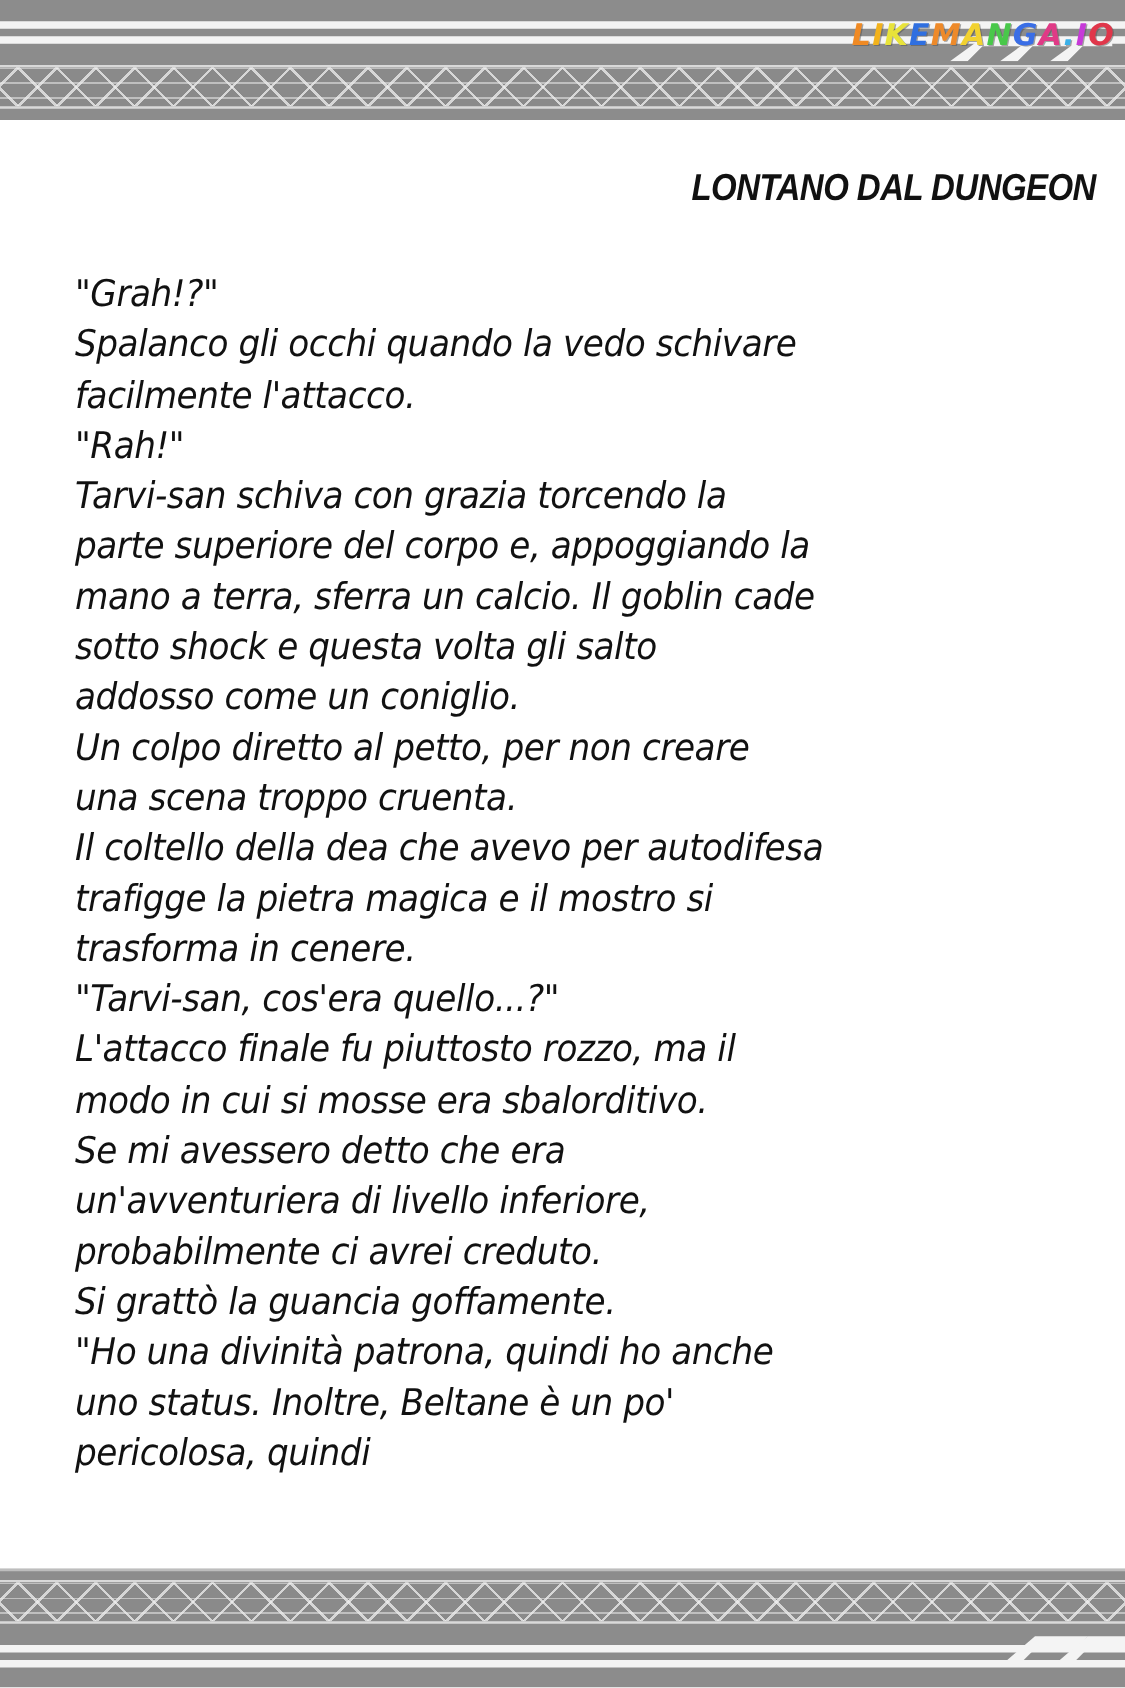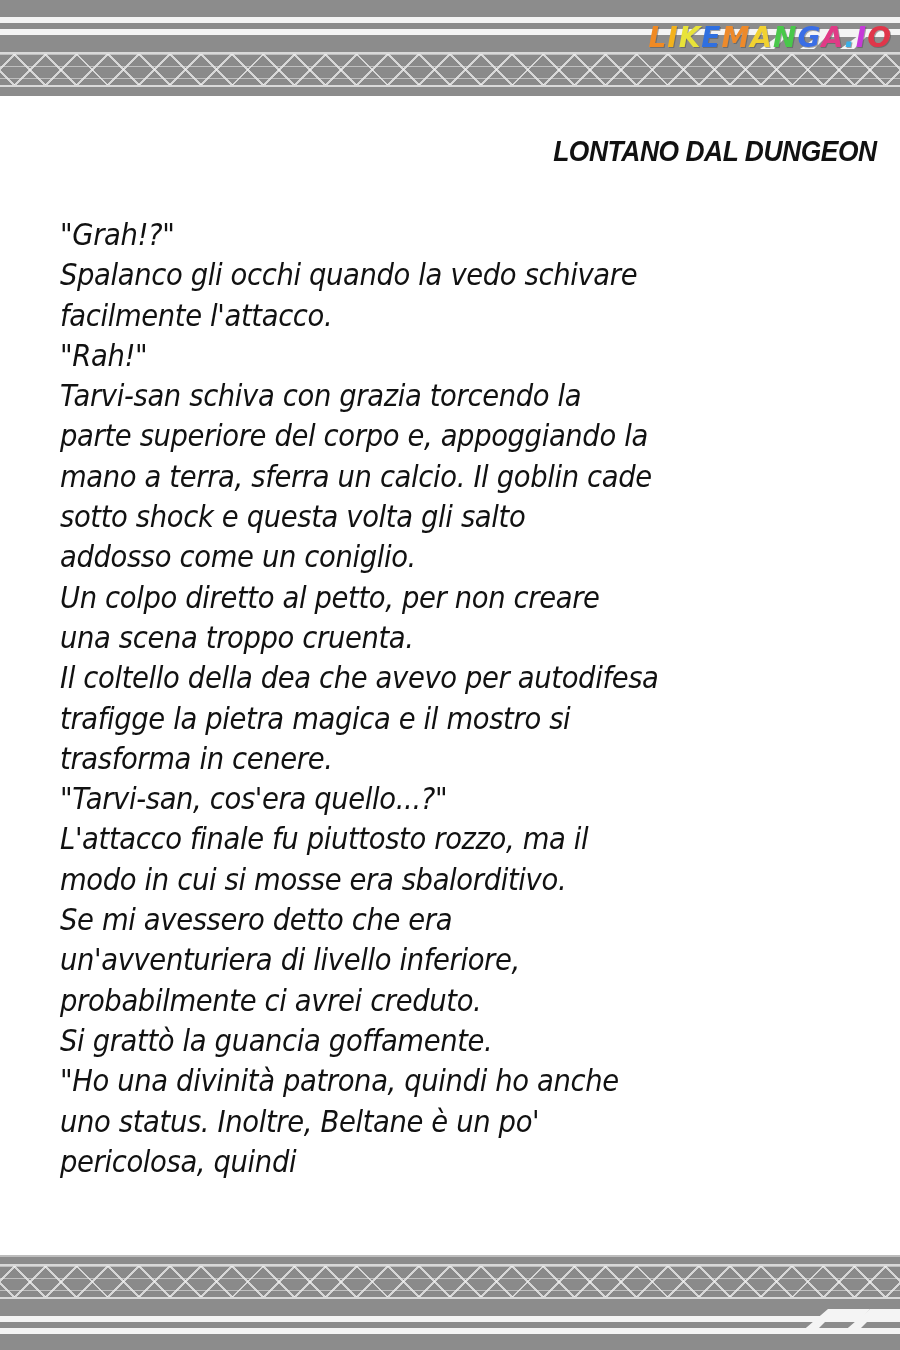--- a/index.html
+++ b/index.html
@@ -15,23 +15,23 @@
     .thin-line { position: absolute; left: 0; width: 900px; height: 2px; background: #d9d9d9; }
     .pattern {
       position: absolute; left: 0; width: 900px; height: 31px;
       background-color: #8a8a8a;
       background-image:
         repeating-linear-gradient(0deg, transparent 0 6px, rgba(235,235,235,0.55) 6px 7px, transparent 7px 12px),
         repeating-linear-gradient(45deg, transparent 0 9px, rgba(240,240,240,0.75) 9px 11px, transparent 11px 22px),
         repeating-linear-gradient(-45deg, transparent 0 9px, rgba(240,240,240,0.75) 9px 11px, transparent 11px 22px);
     }
     .logo {
-      position: absolute; top: 18px; right: 8px; height: 40px;
+      position: absolute; top: 8px; right: 8px; height: 40px;
       font-family: "DejaVu Sans", sans-serif; font-weight: bold; font-style: italic;
-      font-size: 28px; letter-spacing: 1px; line-height: 40px;
+      font-size: 24px; letter-spacing: 1px; line-height: 40px;
       text-shadow: 1px 1px 0 rgba(80,80,80,0.5);
     }
     .logo span { display: inline-block; }
     .corner-mark {
       position: absolute; width: 130px; height: 20px;
     }
     .corner-mark svg { display: block; }
     .chapter-title {
       position: absolute; top: 134px; right: 23px;
       font-family: "Liberation Sans", sans-serif; font-weight: bold; font-style: italic;

